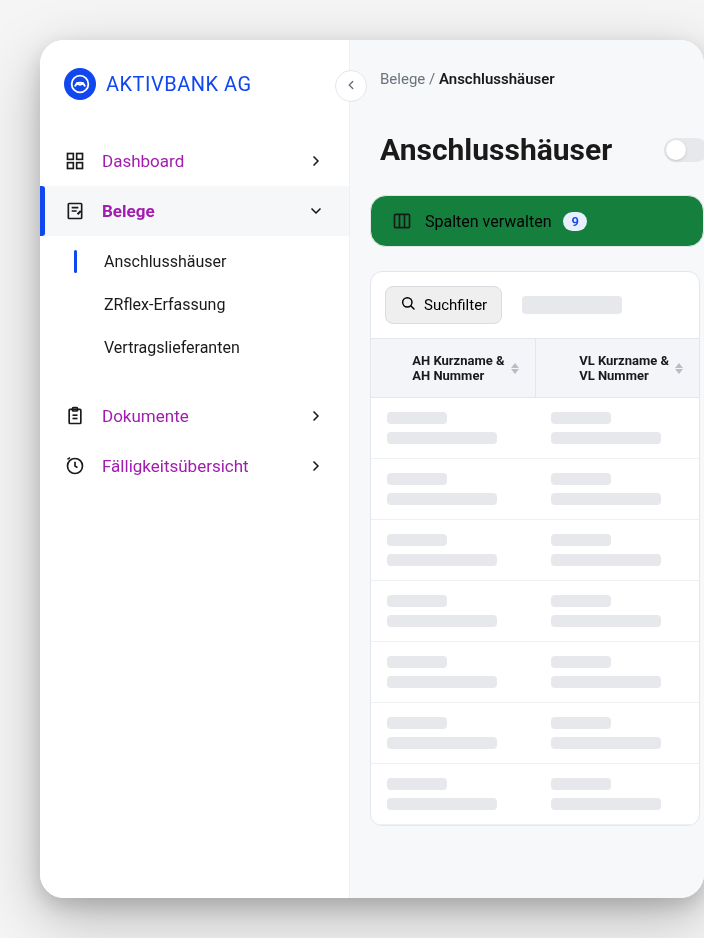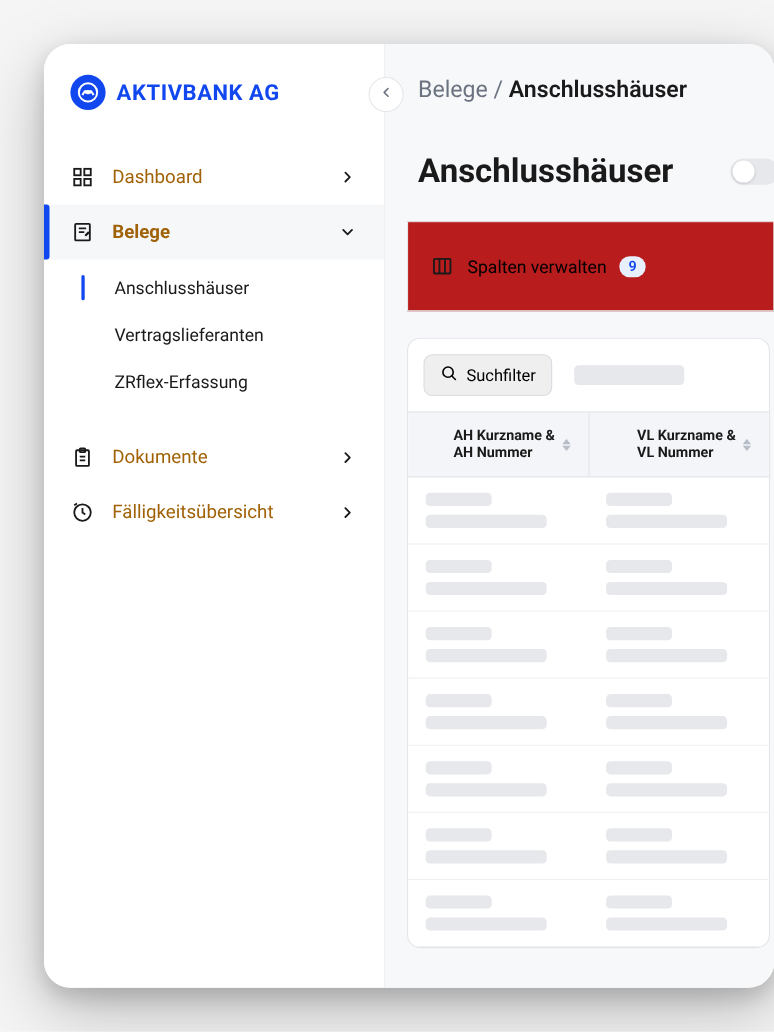--- a/index.html
+++ b/index.html
@@ -1,41 +1,41 @@
 <!DOCTYPE html>
 <html><head>
 <meta charset="utf-8">
 <style>
 *{box-sizing:border-box;margin:0;padding:0;font-family:-apple-system,BlinkMacSystemFont,"Segoe UI",Roboto,Arial,sans-serif}
 body{background:#f5f5f5;padding:40px 0 40px 40px;overflow:hidden}
 .app{display:flex;background:#fff;border-radius:24px;box-shadow:0 20px 60px rgba(0,0,0,.25),0 8px 20px rgba(0,0,0,.15);height:858px;overflow:hidden;position:relative}
 .sidebar{width:310px;background:#fff;padding:28px 0;flex-shrink:0;border-right:1px solid #eef0f2}
 .logo-row{display:flex;align-items:center;gap:10px;padding:0 24px 36px}
 .logo-badge{width:32px;height:32px;border-radius:50%;background:#1147ef;display:flex;align-items:center;justify-content:center;color:#fff}
-.logo-text{font-size:20px;font-weight:700;letter-spacing:.5px;color:#1147ef}
+.logo-text{font-size:20px;font-weight:400;letter-spacing:.5px;color:#1147ef}
 .nav{}
-.nav-item{display:flex;align-items:center;gap:16px;padding:14px 24px;font-size:17px;color:#a16207;cursor:pointer;position:relative}
+.nav-item{display:flex;align-items:center;gap:16px;padding:14px 24px;font-size:17px;color:#a21caf;cursor:pointer;position:relative}
 .nav-item.active{background:#f5f7f9;font-weight:700}
 .nav-item.active::before{content:"";position:absolute;left:0;top:0;bottom:0;width:5px;background:#1147ef;border-radius:0 3px 3px 0}
 .nav-icon{width:22px;height:22px;display:flex;align-items:center;justify-content:center;color:#1a1a1a;flex-shrink:0}
 .nav-label{flex:1}
 .chev{width:18px;height:18px;display:flex;align-items:center;justify-content:center;color:#1a1a1a}
 .sub{padding:4px 0 10px 0}
 .sub-item{padding:12px 24px 12px 64px;font-size:16px;color:#1a1a1a;cursor:pointer;position:relative}
 .sub-item.sel::before{content:"";position:absolute;left:34px;top:10px;bottom:10px;width:3px;background:#1147ef;border-radius:2px}
 .nav-group-space{height:12px}
 .collapse-btn{position:absolute;left:295px;top:30px;width:32px;height:32px;border-radius:50%;background:#fff;border:1px solid #e3e6ea;display:flex;align-items:center;justify-content:center;cursor:pointer;z-index:5;color:#6b7280}
 .main{flex:1;background:#f7f8fa;display:flex;flex-direction:column;min-width:0}
-.crumb-row{padding:30px 0 0 30px;font-size:21px;color:#6b7280}
+.crumb-row{padding:30px 0 0 30px;font-size:15px;color:#6b7280}
 .crumb-cur{color:#1a1a1a;font-weight:600}
 .page-head{padding:44px 0 28px 30px;display:flex;align-items:center;gap:20px}
 .page-title{font-size:30px;font-weight:700;color:#1a1a1a}
 .toggle{width:44px;height:24px;border-radius:12px;background:#e6e8ec;position:relative;flex-shrink:0;margin-left:auto;margin-right:-4px}
 .toggle::after{content:"";position:absolute;left:2px;top:2px;width:20px;height:20px;background:#fff;border-radius:50%;box-shadow:0 1px 3px rgba(0,0,0,.15)}
-.card{background:#b91c1c;border:1px solid #e3e6ea;border-radius:0;margin-left:20px;padding:29px 20px}
+.card{background:#15803d;border:1px solid #e3e6ea;border-radius:16px;margin-left:20px;padding:14px 20px}
 .card-sp{display:flex;align-items:center;gap:12px}
 .badge{background:#e8f0ff;color:#1147ef;font-weight:600;font-size:13px;padding:2px 8px;border-radius:10px}
 .table-wrapper{margin:24px 4px 0 20px;background:#fff;border:1px solid #e3e6ea;border-radius:12px;overflow:hidden}
 .tbar{padding:14px 14px;display:flex;gap:20px;align-items:center}
 .filter-btn{border:1px solid #d9dce1;border-radius:8px;padding:8px 14px;display:flex;align-items:center;gap:8px;font-size:15px;cursor:pointer}
 .skel{background:#e6e8ec;border-radius:4px}
 .tbar .skel{width:100px;height:18px}
 .thead{display:flex;background:#f3f5f8;border-top:1px solid #e3e6ea;border-bottom:1px solid #e3e6ea}
 .th{flex:1;min-width:150px;padding:14px 16px;font-size:13px;font-weight:700;color:#1a1a1a;display:flex;align-items:center;justify-content:flex-end;gap:6px}
 .th+.th{border-left:1px solid #e3e6ea}
@@ -91,22 +91,22 @@
           </span>
           <span class="nav-label">Belege</span>
           <span class="chev">
             <svg width="16" height="16" viewBox="0 0 24 24" fill="none" stroke="currentColor" stroke-width="2.5" stroke-linecap="round" stroke-linejoin="round">
               <polyline points="6 9 12 15 18 9"></polyline>
             </svg>
           </span>
         </div>
         <div class="sub">
           <div class="sub-item sel">Anschlusshäuser</div>
+          <div class="sub-item">ZRflex-Erfassung</div>
           <div class="sub-item">Vertragslieferanten</div>
-          <div class="sub-item">ZRflex-Erfassung</div>
         </div>
         <div class="nav-group-space"></div>
         <div class="nav-item">
           <span class="nav-icon">
             <svg width="20" height="20" viewBox="0 0 24 24" fill="none" stroke="currentColor" stroke-width="2">
               <rect x="5" y="4" width="14" height="17" rx="1"></rect>
               <rect x="9" y="2" width="6" height="4" rx="1"></rect>
               <line x1="9" y1="11" x2="15" y2="11"></line>
               <line x1="9" y1="15" x2="15" y2="15"></line>
             </svg>

